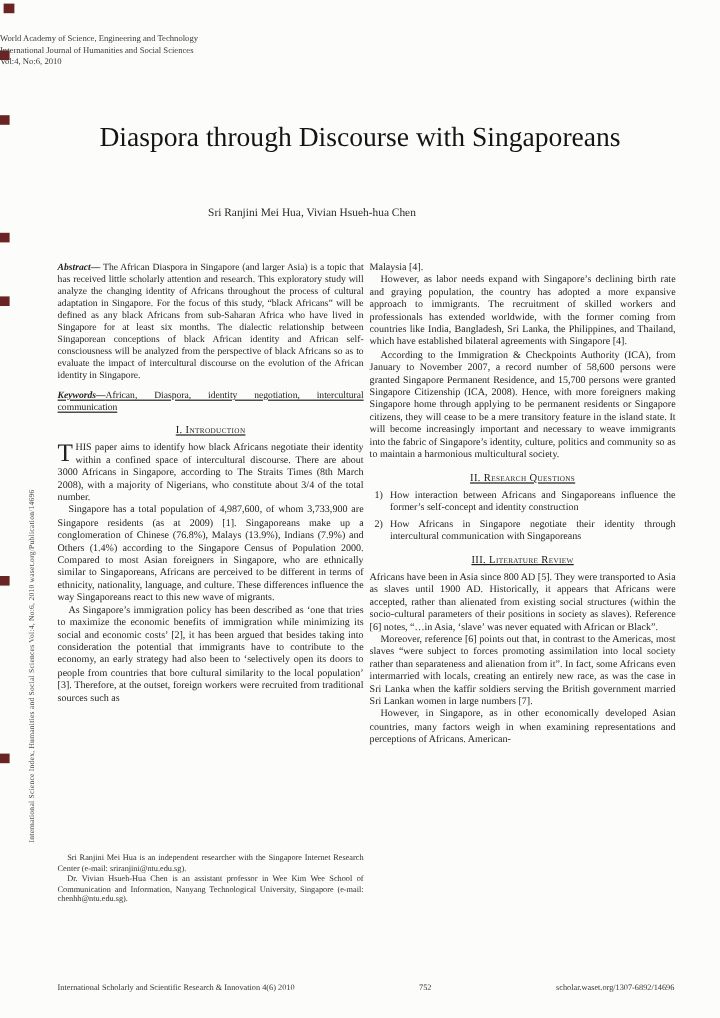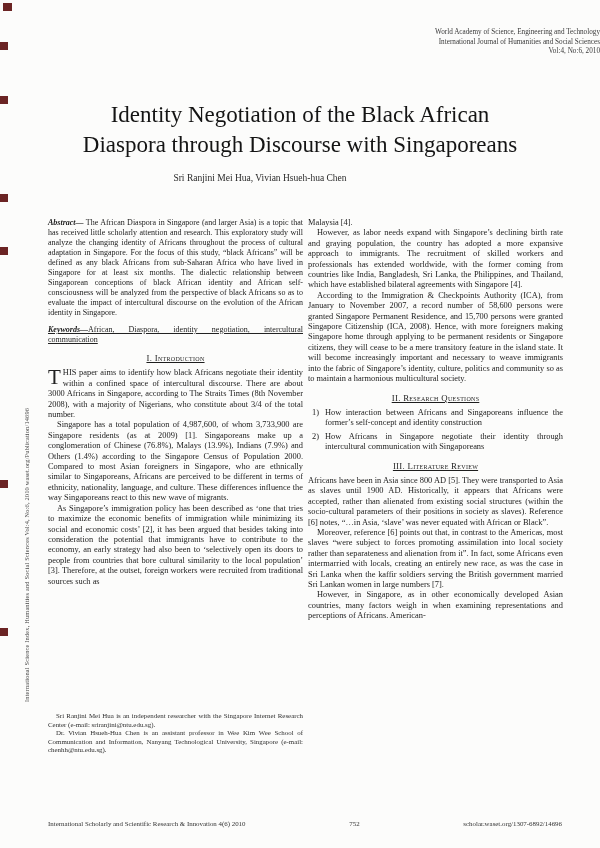--- a/index.html
+++ b/index.html
@@ -16,21 +16,21 @@
   .m1 { left:3px; top:3px; width:9px; }
   .m2 { left:0; top:42px; }
   .m3 { left:0; top:96px; }
   .m4 { left:0; top:194px; }
   .m5 { left:0; top:247px; }
   .m6 { left:0; top:480px; }
   .m7 { left:0; top:628px; }
 
   .page-header {
     position:absolute; top:28px; left:0; width:600px;
-    text-align:right; font-size:7.2px; line-height:9.5px; color:#3a3a3a;
+    text-align:left; font-size:7.2px; line-height:9.5px; color:#3a3a3a;
   }
   .paper-title {
     position:absolute; top:100px; left:30px; width:540px;
     text-align:center; font-size:23px; line-height:30px; color:#141414;
   }
   .authors {
     position:absolute; top:173px; left:0; width:520px;
     text-align:center; font-size:9.5px; color:#2a2a2a;
   }
   .sidebar-vertical {
@@ -78,33 +78,32 @@
 <div class="scan-mark m6"></div>
 <div class="scan-mark m7"></div>
 
 <div class="page-header">
   <div>World Academy of Science, Engineering and Technology</div>
   <div>International Journal of Humanities and Social Sciences</div>
   <div>Vol:4, No:6, 2010</div>
 </div>
 
 <div class="paper-title">
-  <div>Identity Negotiation of the Black African</div>
   <div>Diaspora through Discourse with Singaporeans</div>
 </div>
 
 <div class="authors">Sri Ranjini Mei Hua, Vivian Hsueh-hua Chen</div>
 
 <div class="sidebar-vertical">International Science Index, Humanities and Social Sciences Vol:4, No:6, 2010 waset.org/Publication/14696</div>
 
 <div class="col col-left">
   <p class="abstract noindent"><span class="lead-in">Abstract—</span><span> The African Diaspora in Singapore (and larger Asia) is a topic that has received little scholarly attention and research. This exploratory study will analyze the changing identity of Africans throughout the process of cultural adaptation in Singapore. For the focus of this study, “black Africans” will be defined as any black Africans from sub-Saharan Africa who have lived in Singapore for at least six months. The dialectic relationship between Singaporean conceptions of black African identity and African self-consciousness will be analyzed from the perspective of black Africans so as to evaluate the impact of intercultural discourse on the evolution of the African identity in Singapore.</span></p>
   <p class="keywords noindent"><span class="lead-in">Keywords—</span><span>African, Diaspora, identity negotiation, intercultural communication</span></p>
   <p class="section-heading">I.  Introduction</p>
-  <p class="body-p noindent"><span class="dropcap">T</span><span>HIS paper aims to identify how black Africans negotiate their identity within a confined space of intercultural discourse. There are about 3000 Africans in Singapore, according to The Straits Times (8th November 2008), with a majority of Nigerians, who constitute about 3/4 of the total number.</span></p>
+  <p class="body-p noindent"><span class="dropcap">T</span><span>HIS paper aims to identify how black Africans negotiate their identity within a confined space of intercultural discourse. There are about 3000 Africans in Singapore, according to The Straits Times (8th March 2008), with a majority of Nigerians, who constitute about 3/4 of the total number.</span></p>
   <p class="body-p">Singapore has a total population of 4,987,600, of whom 3,733,900 are Singapore residents (as at 2009) [1]. Singaporeans make up a conglomeration of Chinese (76.8%), Malays (13.9%), Indians (7.9%) and Others (1.4%) according to the Singapore Census of Population 2000. Compared to most Asian foreigners in Singapore, who are ethnically similar to Singaporeans, Africans are perceived to be different in terms of ethnicity, nationality, language, and culture. These differences influence the way Singaporeans react to this new wave of migrants.</p>
   <p class="body-p">As Singapore’s immigration policy has been described as ‘one that tries to maximize the economic benefits of immigration while minimizing its social and economic costs’ [2], it has been argued that besides taking into consideration the potential that immigrants have to contribute to the economy, an early strategy had also been to ‘selectively open its doors to people from countries that bore cultural similarity to the local population’ [3]. Therefore, at the outset, foreign workers were recruited from traditional sources such as</p>
 </div>
 
 <div class="col col-right">
   <p class="body-p noindent">Malaysia [4].</p>
   <p class="body-p">However, as labor needs expand with Singapore’s declining birth rate and graying population, the country has adopted a more expansive approach to immigrants. The recruitment of skilled workers and professionals has extended worldwide, with the former coming from countries like India, Bangladesh, Sri Lanka, the Philippines, and Thailand, which have established bilateral agreements with Singapore [4].</p>
   <p class="body-p">According to the Immigration &amp; Checkpoints Authority (ICA), from January to November 2007, a record number of 58,600 persons were granted Singapore Permanent Residence, and 15,700 persons were granted Singapore Citizenship (ICA, 2008). Hence, with more foreigners making Singapore home through applying to be permanent residents or Singapore citizens, they will cease to be a mere transitory feature in the island state. It will become increasingly important and necessary to weave immigrants into the fabric of Singapore’s identity, culture, politics and community so as to maintain a harmonious multicultural society.</p>
   <p class="section-heading">II.  Research Questions</p>
   <div class="question">

